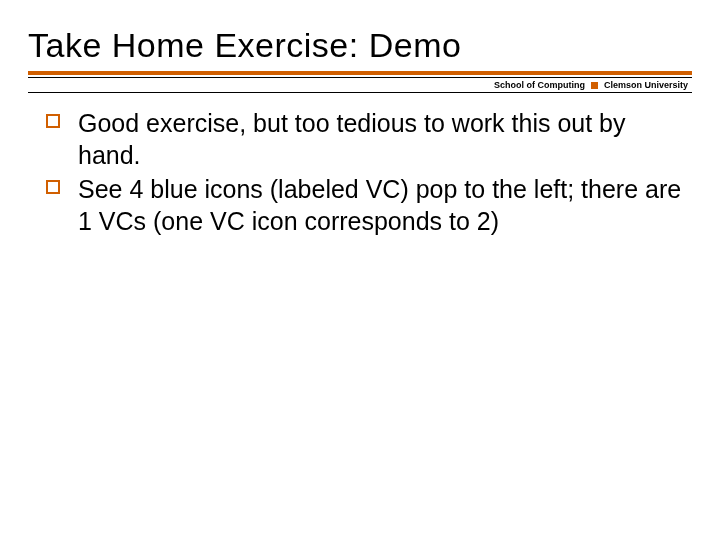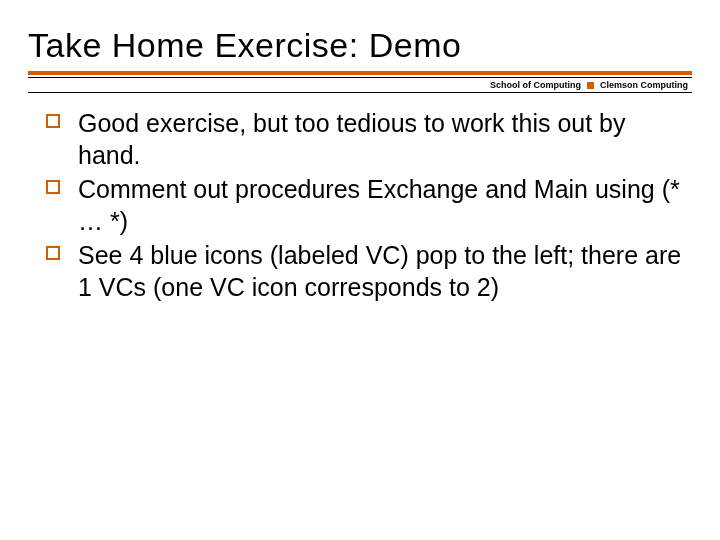--- a/index.html
+++ b/index.html
@@ -91,24 +91,23 @@
 <div class="slide">
 
   <h1 class="title">Take Home Exercise: Demo</h1>
 
   <div class="rule-group">
     <div class="rule-thick"></div>
     <div class="rule-thin"></div>
     <div class="subheader">
       <span>School of Computing</span>
       <span class="sub-square"></span>
-      <span>Clemson Computing</span>
+      <span>Clemson University</span>
     </div>
     <div class="rule-thin2"></div>
   </div>
 
   <ul class="bullets">
     <li>Good exercise, but too tedious to work this out by hand.</li>
-    <li>Comment out procedures Exchange and Main using (* … *)</li>
     <li>See 4 blue icons (labeled VC) pop to the left; there are 1 VCs (one VC icon corresponds to 2)</li>
   </ul>
 
 </div>
 
 </body></html>

